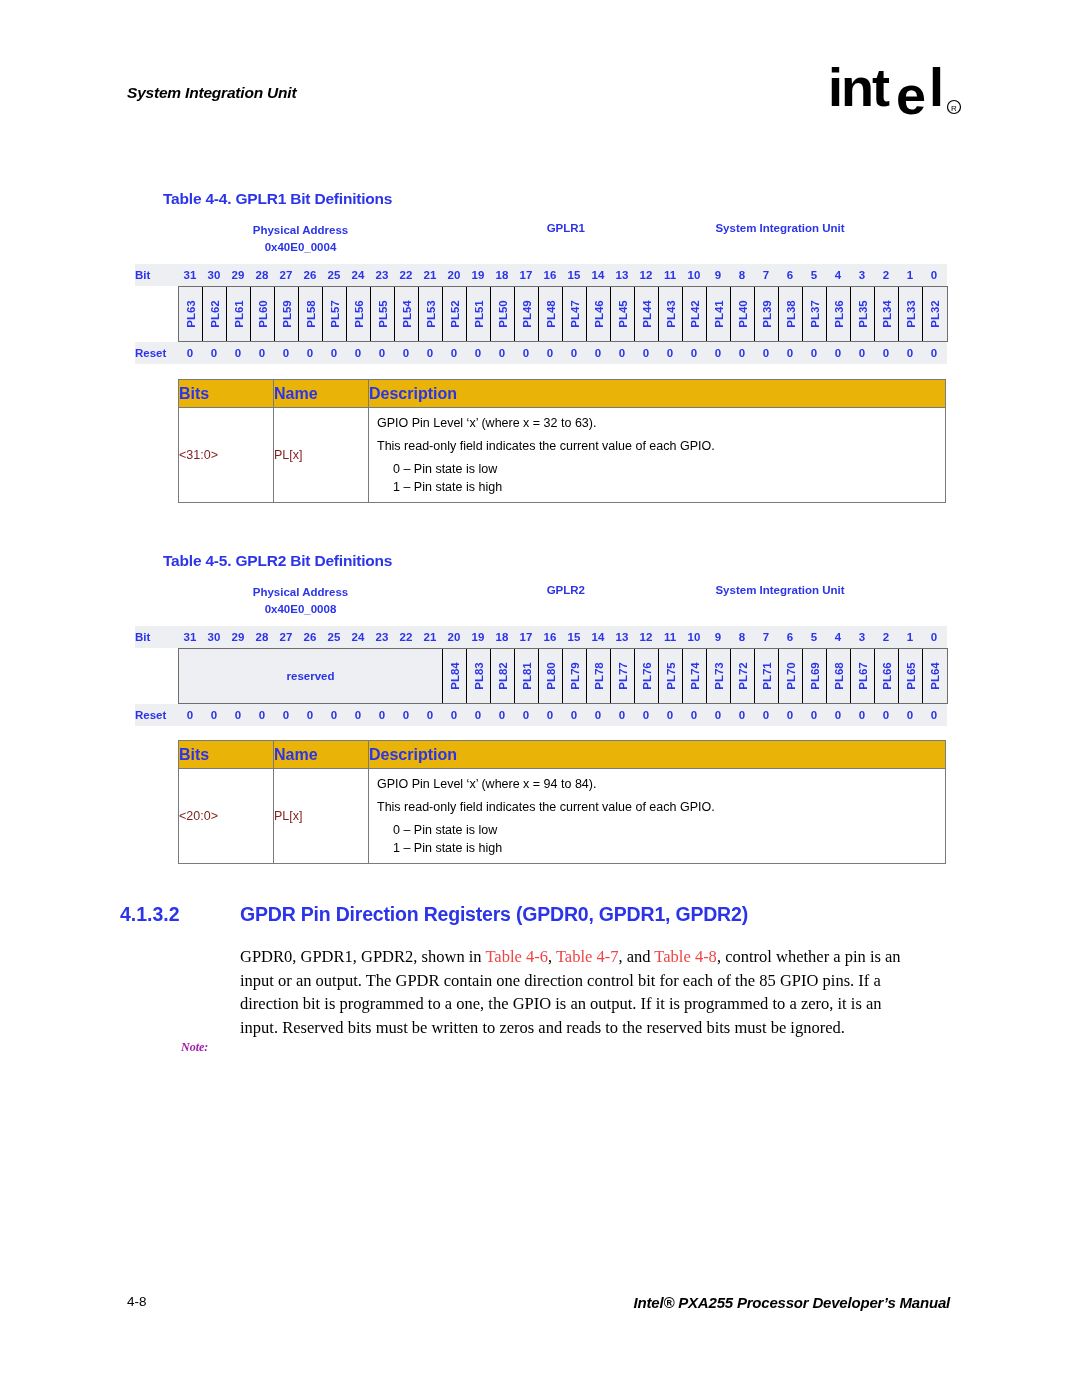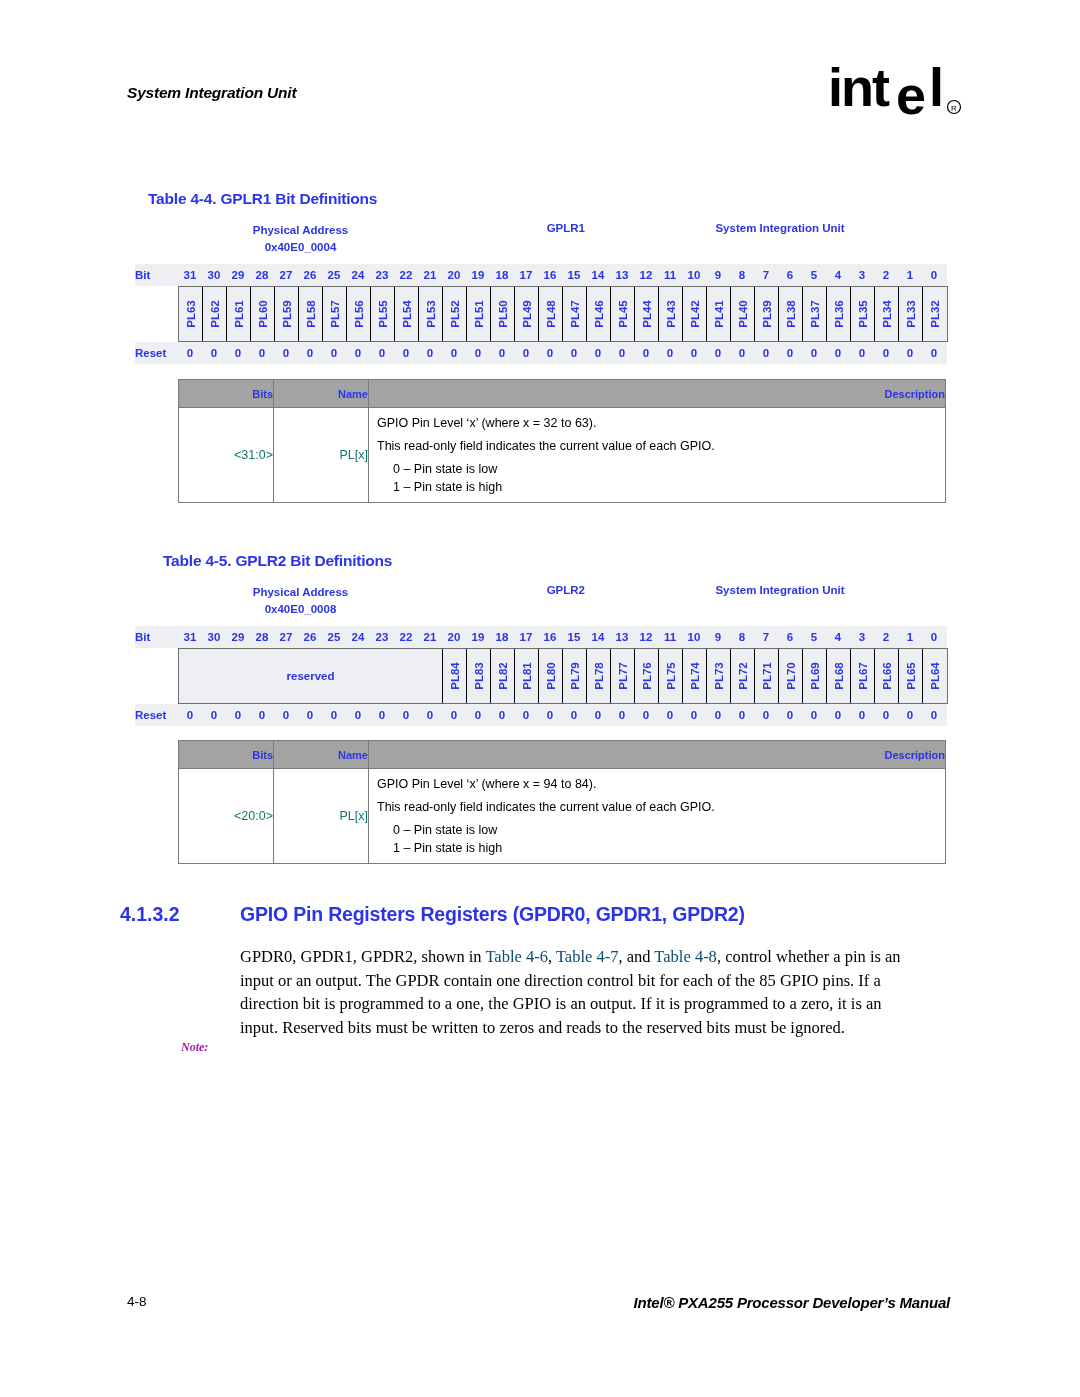--- a/index.html
+++ b/index.html
@@ -155,31 +155,31 @@
     table-layout: fixed;
     font-family: "Liberation Sans", sans-serif;
     font-size: 12.5px;
   }
   .desc-table td, .desc-table th {
     border: 1.2px solid #7A7A7A;
     padding: 0;
     vertical-align: middle;
   }
   .desc-table thead th {
-    background: #a3a3a3;
-    color: #2B34E8;
-    font-weight: bold;
-    font-size: 11px;
+    background: #eab308;
+    color: #2B34E8;
+    font-weight: bold;
+    font-size: 16px;
     height: 27px;
-    text-align: right;
+    text-align: left;
   }
   .desc-table td.bits,
   .desc-table td.name {
-    text-align: right;
-    color: #0f766e;
+    text-align: left;
+    color: #7f1d1d;
   }
   .desc-table td.desc {
     text-align: left;
     padding: 6px 0 6px 8px;
     line-height: 19px;
     color: #000;
   }
   .desc-table td.desc .ind {
     padding-left: 16px;
     line-height: 18px;
@@ -213,21 +213,21 @@
     letter-spacing: -0.2px;
   }
   .body-para {
     position: absolute;
     font-family: "Liberation Serif", serif;
     font-size: 16.5px;
     line-height: 23.5px;
     color: #000;
     text-align: left;
   }
-  .xref { color: #0c4a6e; }
+  .xref { color: #ef4444; }
   .note-label {
     position: absolute;
     font-family: "Liberation Serif", serif;
     font-weight: bold;
     font-style: italic;
     font-size: 12px;
     color: #a21caf;
   }
   .note-text {
     position: absolute;
@@ -268,21 +268,21 @@
       <g fill="#000000" font-family="Liberation Sans, sans-serif" font-weight="bold">
         <text x="0" y="44" font-size="54" letter-spacing="-2">int</text>
         <text x="68" y="52" font-size="54" letter-spacing="-2">e</text>
         <text x="101" y="44" font-size="54" letter-spacing="-2">l</text>
       </g>
       <circle cx="126" cy="45" r="6.5" fill="none" stroke="#000" stroke-width="1.2"></circle>
       <text x="126" y="49" font-size="8" text-anchor="middle" fill="#000" font-family="Liberation Sans, sans-serif">R</text>
     </svg>
   </div>
 
-  <div class="tbl-caption" style="left:148px; top:190px;text-align:right;">Table 4-4. GPLR1 Bit Definitions</div>
+  <div class="tbl-caption" style="left:163px; top:190px;text-align:right;">Table 4-4. GPLR1 Bit Definitions</div>
 
   <div class="regdiag" id="reg1" style="left:135px; top:222px; width:812px;">
     <div class="reg-meta">
       <div class="addr">
         <div>Physical Address</div>
         <div>0x40E0_0004</div>
       </div>
       <div class="regname">GPLR1</div>
       <div class="unit">System Integration Unit</div>
     </div>
@@ -674,21 +674,21 @@
             <div class="l1">GPIO Pin Level ‘x’ (where x = 94 to 84).</div>
             <div class="l2">This read-only field indicates the current value of each GPIO.</div>
             <div class="ind">0 –  Pin state is low</div>
             <div class="ind">1 –  Pin state is high</div>
           </td>
         </tr>
       </tbody>
   </table>
 
   <div class="sec-num" style="left:120px; top:903px;">4.1.3.2</div>
-  <div class="sec-title" style="left:240px; top:903px;">GPIO Pin Registers Registers (GPDR0, GPDR1, GPDR2)</div>
+  <div class="sec-title" style="left:240px; top:903px;">GPDR Pin Direction Registers (GPDR0, GPDR1, GPDR2)</div>
 
   <div class="body-para" style="left:240px; top:945px; width:670px;">
     <span>GPDR0, GPDR1, GPDR2, shown in </span><span class="xref">Table 4-6</span><span>, </span><span class="xref">Table 4-7</span><span>, and </span><span class="xref">Table 4-8</span><span>, control whether a pin is an input or an output. The GPDR contain one direction control bit for each of the 85 GPIO pins. If a direction bit is programmed to a one, the GPIO is an output. If it is programmed to a zero, it is an input. Reserved bits must be written to zeros and reads to the reserved bits must be ignored.</span>
   </div>
 
   <div class="note-label" style="left:181px; top:1040px;">Note:</div>
 
   <div class="foot-left">4-8</div>
   <div class="foot-right">Intel® PXA255 Processor Developer’s Manual</div>
 

